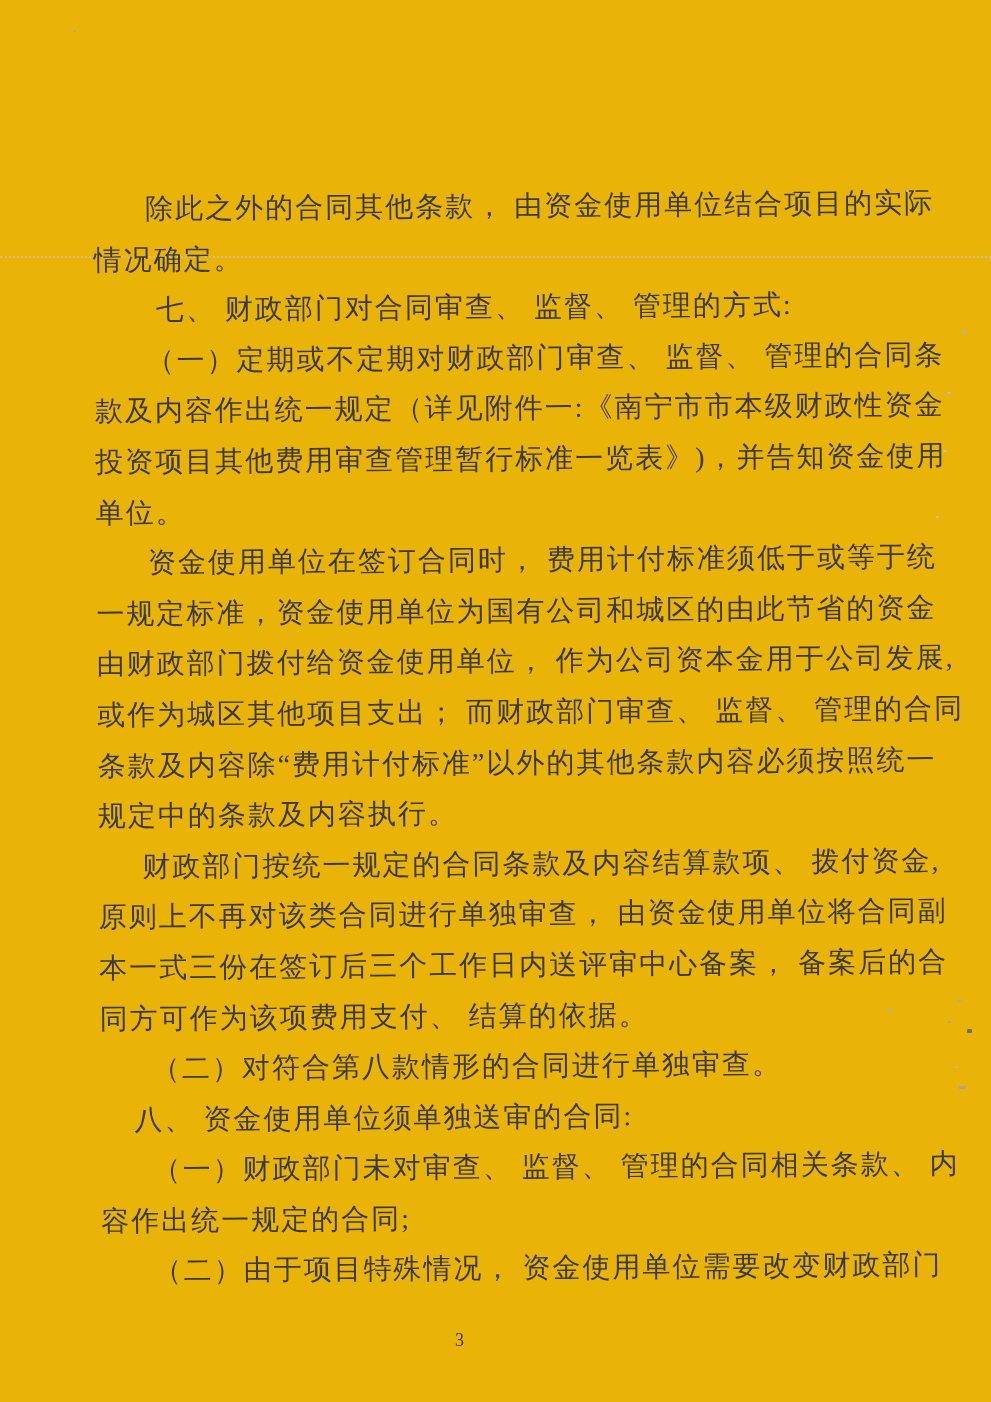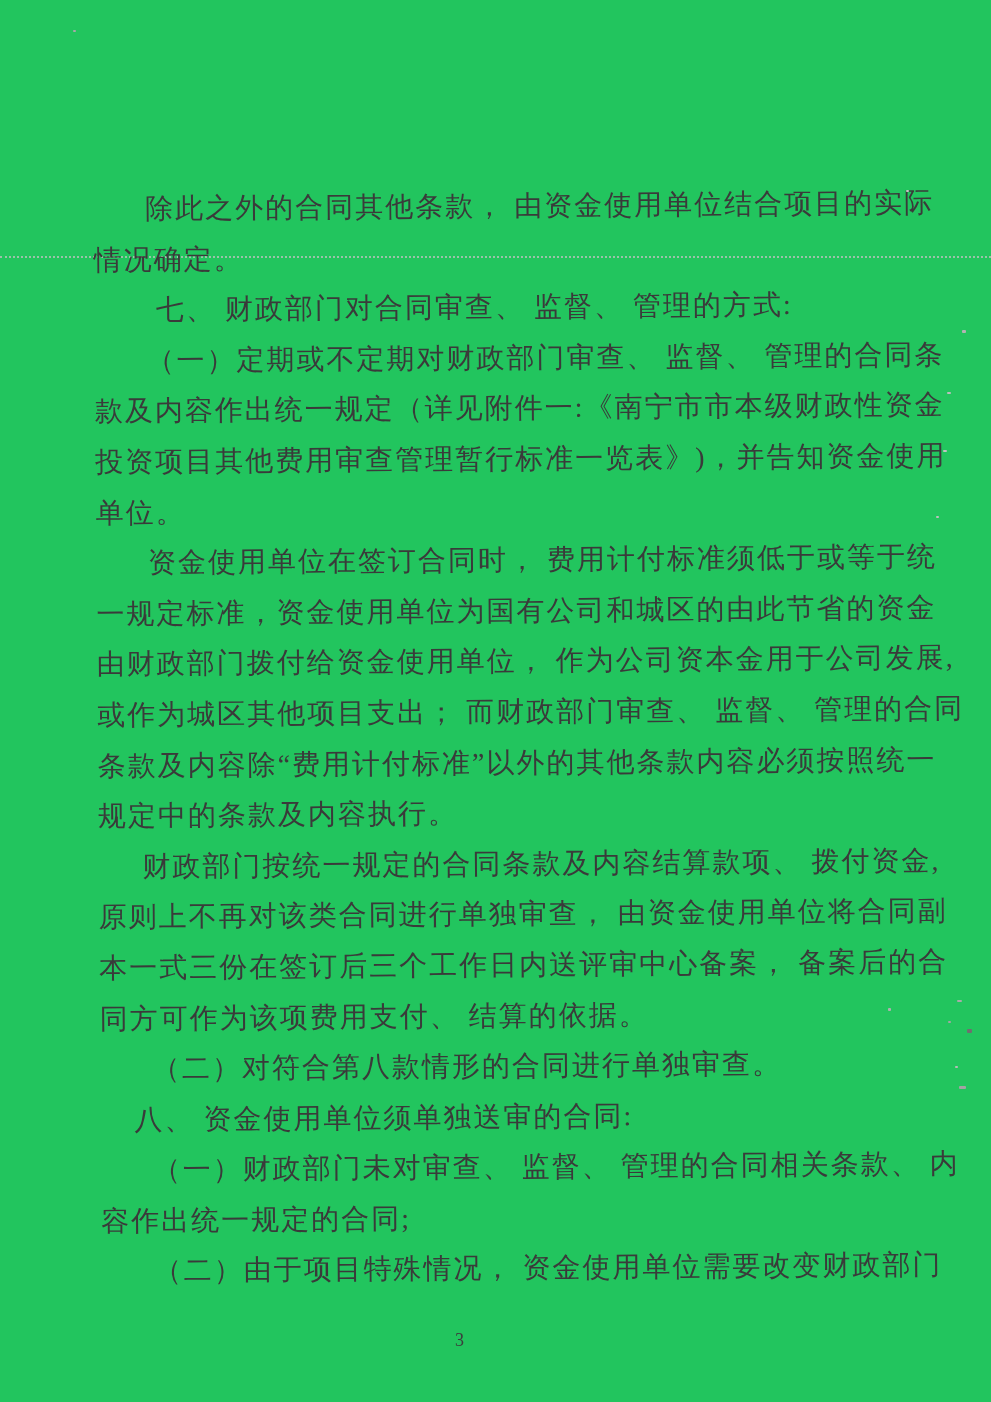--- a/index.html
+++ b/index.html
@@ -4,21 +4,21 @@
 <style>
   html, body {
     margin: 0;
     padding: 0;
     background: #ffffff;
   }
   .page {
     position: relative;
     width: 991px;
     height: 1402px;
-    background: #22c55e;
+    background: #eab308;
     overflow: hidden;
     font-family: "Liberation Serif", "DejaVu Serif", serif;
   }
   .content {
     position: absolute;
     left: 93px;
     top: 178px;
     width: 822px;
     transform: rotate(-0.45deg);
     transform-origin: top right;

